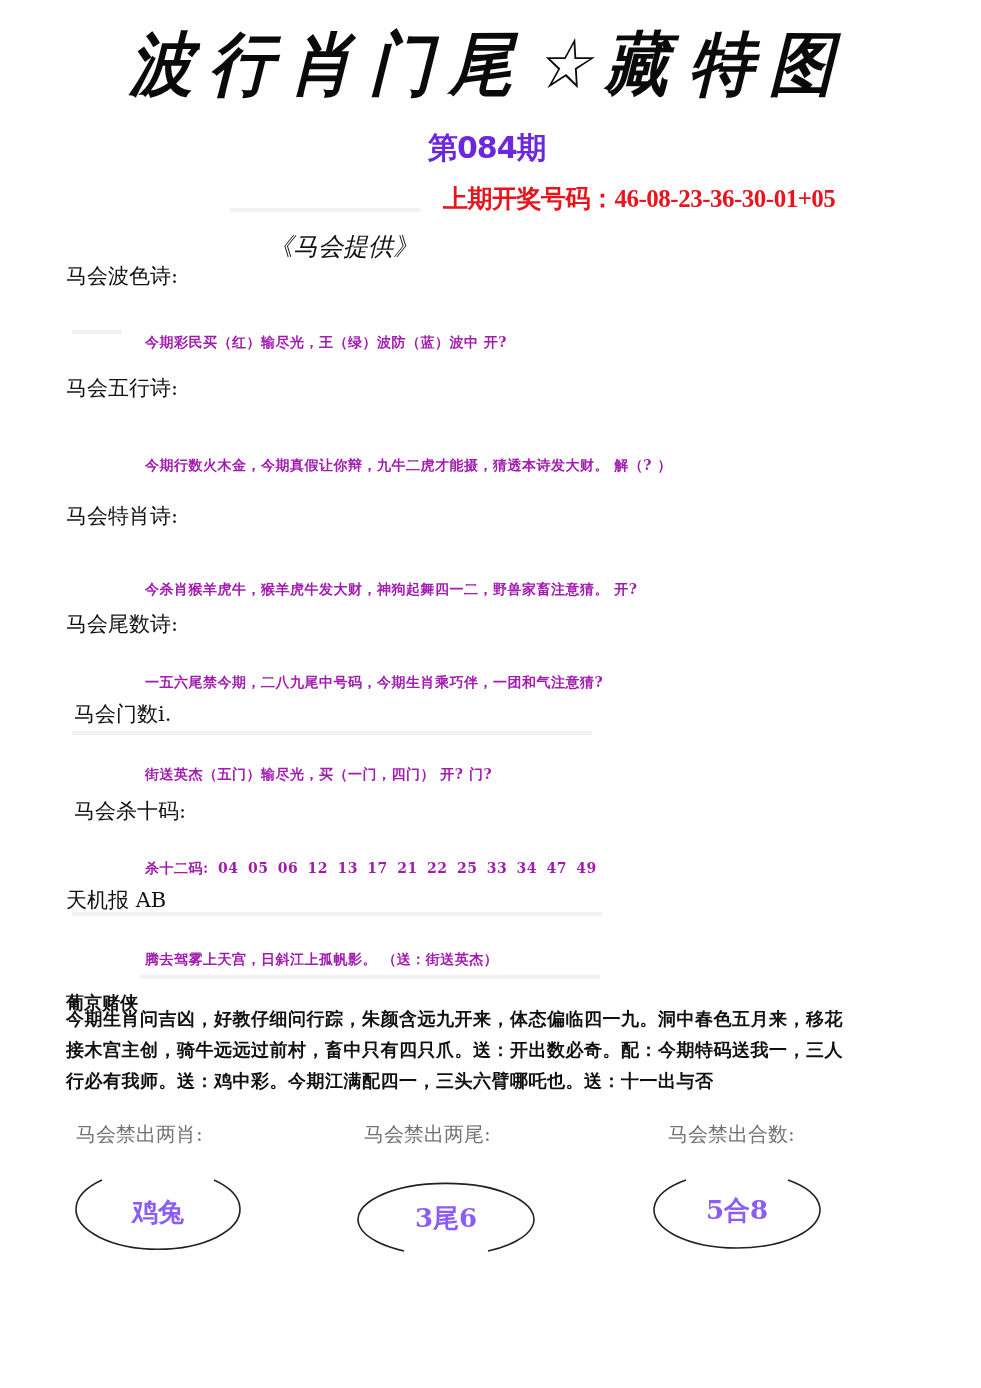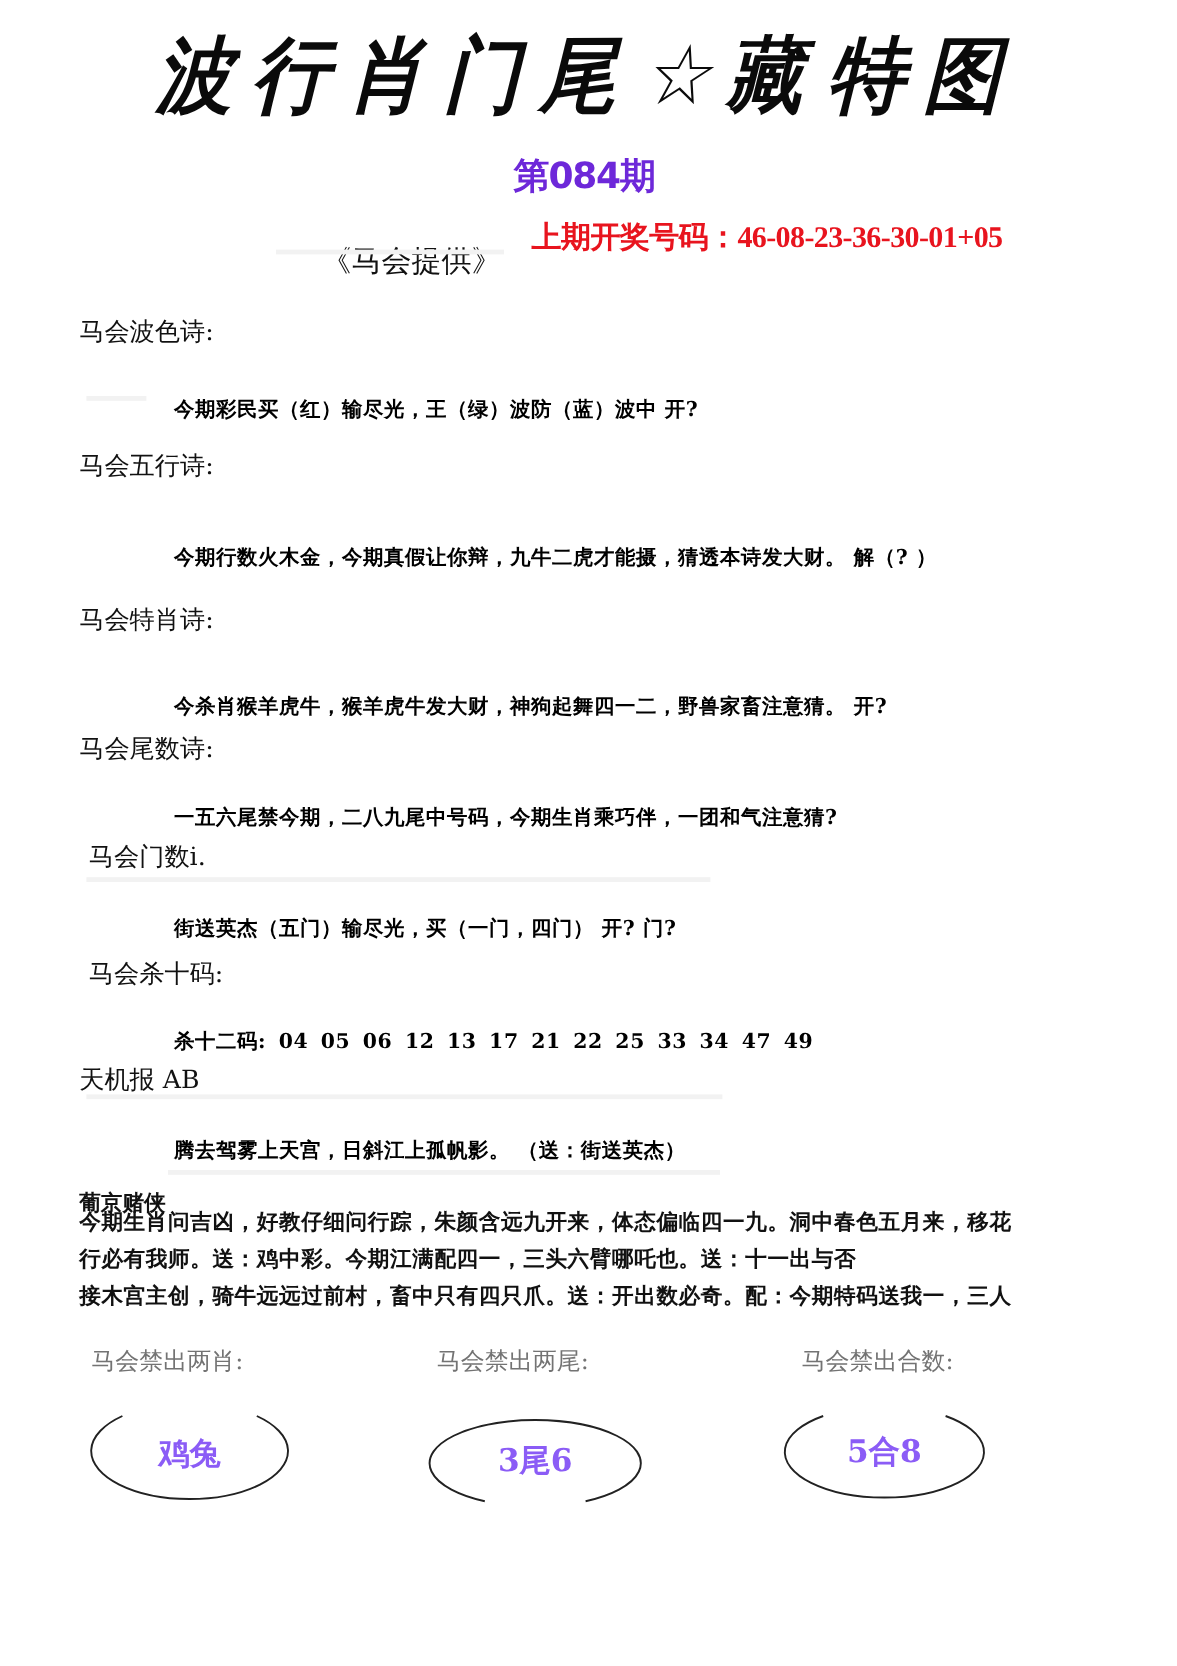--- a/index.html
+++ b/index.html
@@ -7,23 +7,23 @@
          font-family: "DejaVu Serif", "Liberation Serif", serif; color: #111; }
   .abs { position: absolute; white-space: nowrap; }
   .title { left: 135px; top: 14px; width: 700px; height: 100px; }
   .title-char { position: absolute; top: 0; font-family: "DejaVu Sans", sans-serif; font-weight: bold;
                 font-size: 64px; line-height: 100px; transform: skewX(-14deg) scaleY(1.08); color: #0a0a0a;
                 letter-spacing: 0; }
   .issue { left: 428px; top: 128px; font-family: "DejaVu Sans", sans-serif; font-weight: bold;
            font-size: 30px; line-height: 40px; color: #6d28d9; letter-spacing: -1px; }
   .prev { left: 443px; top: 182px; font-family: Liberation Serif, serif; font-weight: bold;
           font-size: 25px; line-height: 34px; color: #e8141e; letter-spacing: -0.5px; }
-  .provider { left: 268px; top: 201px; font-size: 25px; line-height: 34px; color: #111; }
+  .provider { left: 268px; top: 230px; font-size: 25px; line-height: 34px; color: #111; font-style: italic; }
   .heading { font-size: 21px; line-height: 28px; color: #111; left: 66px; }
-  .line { font-size: 17px; line-height: 24px; font-weight: bold; color: #000000; left: 145px; letter-spacing: 0.5px; }
+  .line { font-size: 14px; line-height: 24px; font-weight: bold; color: #a21caf; left: 145px; letter-spacing: 0.5px; }
   .smudge { position: absolute; background: #f2f2f2; height: 4px; }
   .para { left: 66px; top: 1003px; width: 860px; font-size: 18px; line-height: 31px; font-weight: bold;
           color: #111; white-space: normal; }
   .para-line { display: block; white-space: nowrap; letter-spacing: 0.5px; }
   .ban-label { font-size: 20px; line-height: 28px; color: #737373; }
   .oval-wrap { position: absolute; }
   .oval-wrap svg { position: absolute; left: 0; top: 0; }
   .oval-text { position: absolute; left: 0; right: 0; text-align: center; font-weight: bold; font-size: 26px;
                color: #8b5cf6; }
 </style>
@@ -73,22 +73,22 @@
 
 <div class="abs heading" style="top:797px; left:74px;">马会杀十码:</div>
 <div class="abs line" style="top:856px; word-spacing:4px;">杀十二码: 04 05 06 12 13 17 21 22 25 33 34 47 49</div>
 
 <div class="abs heading" style="top:886px; left:66px;">天机报 AB</div>
 <div class="abs line" style="top:947px;">腾去驾雾上天宫，日斜江上孤帆影。 （送：街送英杰）</div>
 
 <div class="abs" style="left:66px; top:976px; font-size:18px; line-height:26px; font-weight:bold;margin-top:14px;">葡京赌侠</div>
 <div class="abs para">
   <span class="para-line">今期生肖问吉凶，好教仔细问行踪，朱颜含远九开来，体态偏临四一九。洞中春色五月来，移花</span>
+  <span class="para-line">接木宫主创，骑牛远远过前村，畜中只有四只爪。送：开出数必奇。配：今期特码送我一，三人</span>
   <span class="para-line">行必有我师。送：鸡中彩。今期江满配四一，三头六臂哪吒也。送：十一出与否</span>
-  <span class="para-line">接木宫主创，骑牛远远过前村，畜中只有四只爪。送：开出数必奇。配：今期特码送我一，三人</span>
 </div>
 
 <div class="abs ban-label" style="left:76px; top:1120px;">马会禁出两肖:</div>
 <div class="abs ban-label" style="left:364px; top:1120px;">马会禁出两尾:</div>
 <div class="abs ban-label" style="left:668px; top:1120px;">马会禁出合数:</div>
 
 <div class="oval-wrap" style="left:72px; top:1172px; width:172px; height:88px;">
   <svg width="172" height="88" viewBox="0 0 172 88">
     <path d="M 30 8 A 82 40 0 1 0 142 8" fill="none" stroke="#222" stroke-width="1.6"></path>
   </svg>

